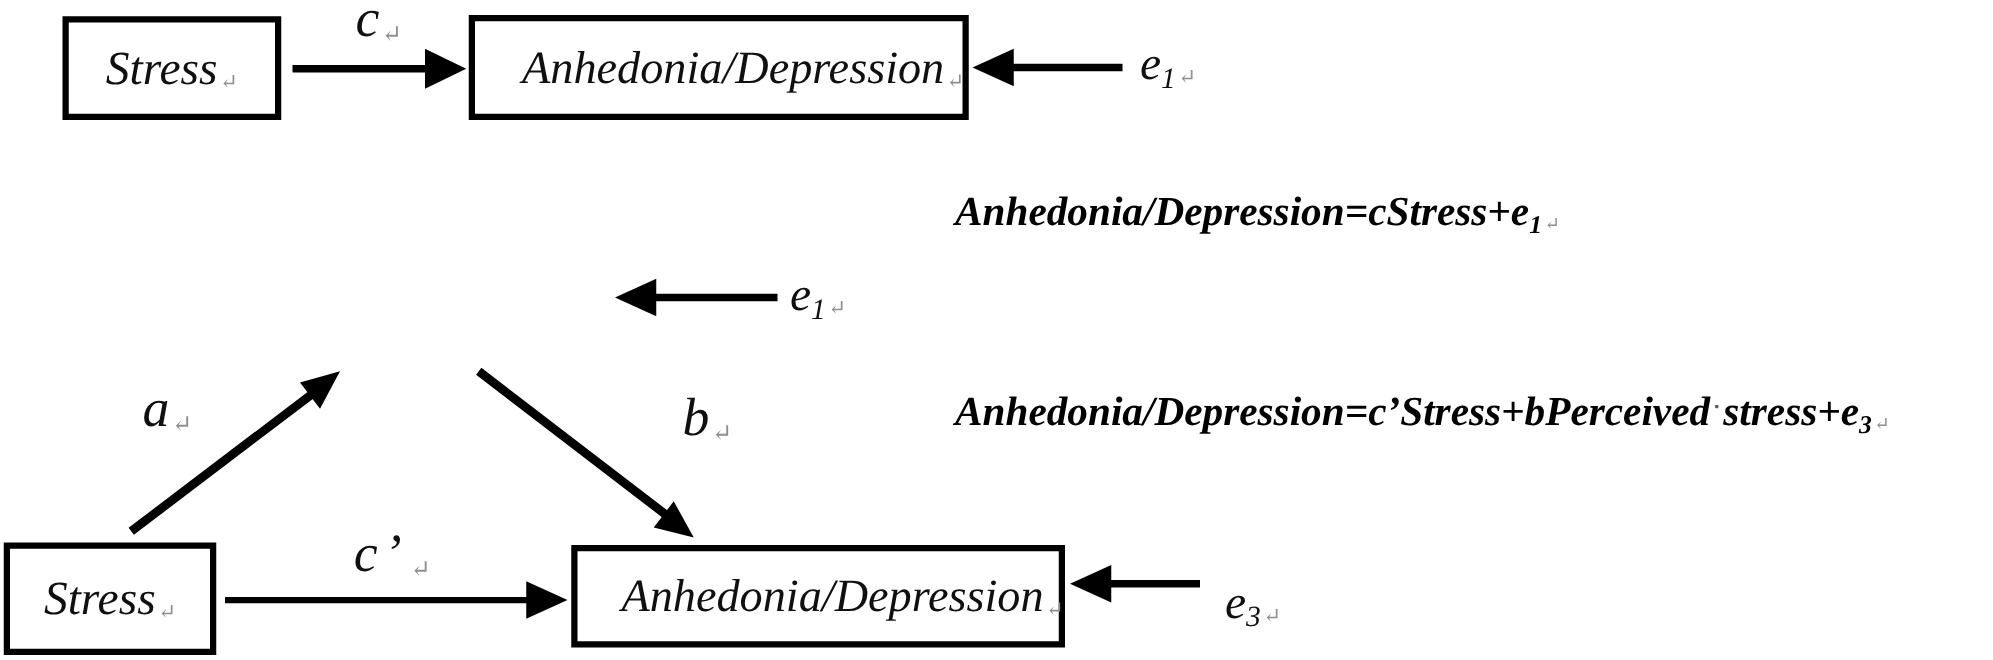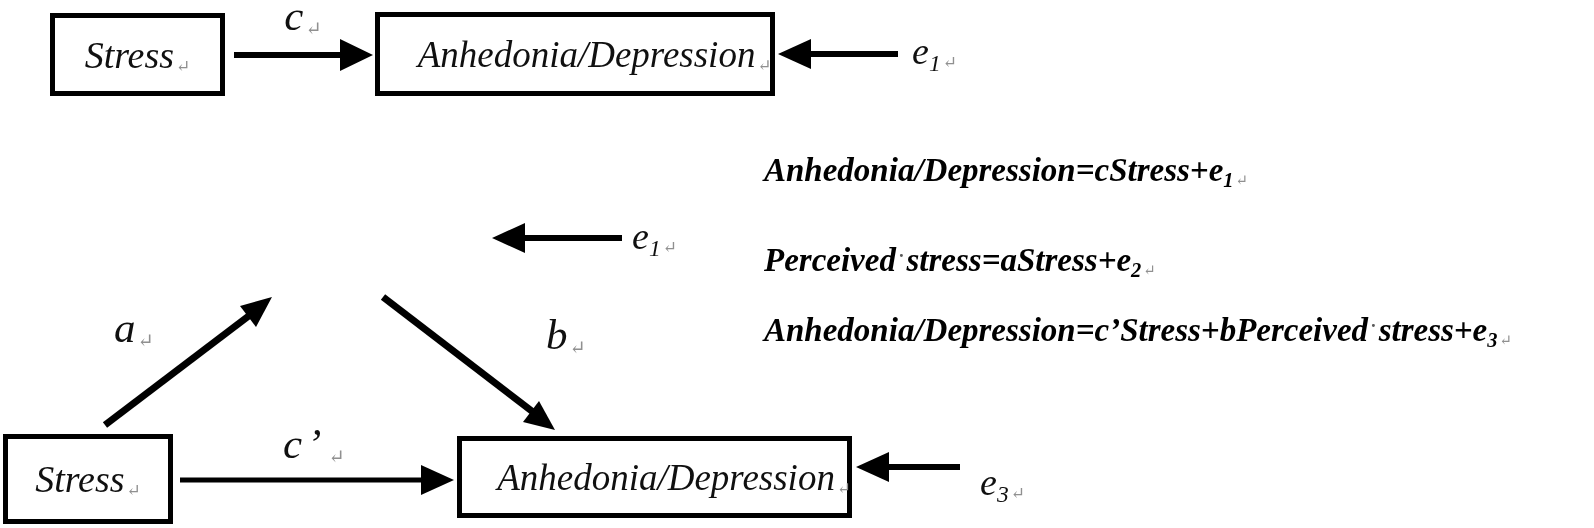--- a/index.html
+++ b/index.html
@@ -134,17 +134,16 @@
   </div>
 
   <div class="nbox" style="left:457px;top:436px;width:395px;height:82px">
     <span class="btxt-wide"><span>Anhedonia/Depression</span><span class="pmark">↵</span></span>
   </div>
 
   <div class="elabel" style="left:980px;top:460px"><span>e</span><span class="sub">3</span><span class="pmark">↵</span></div>
 
   <div class="eq" style="top:152px"><span>Anhedonia/Depression=cStress+e</span><span class="sub">1</span><span class="pmark">↵</span></div>
 
-  <div class="eq" style="top:242px"><span>Perceived</span><span class="sdot">·</span><span>stress=aStress+e</span><span class="sub">2</span><span class="pmark">↵</span></div>
 
   <div class="eq" style="top:312px"><span>Anhedonia/Depression=c’Stress+bPerceived</span><span class="sdot">·</span><span>stress+e</span><span class="sub">3</span><span class="pmark">↵</span></div>
 
 </div>
 
 </body></html>

